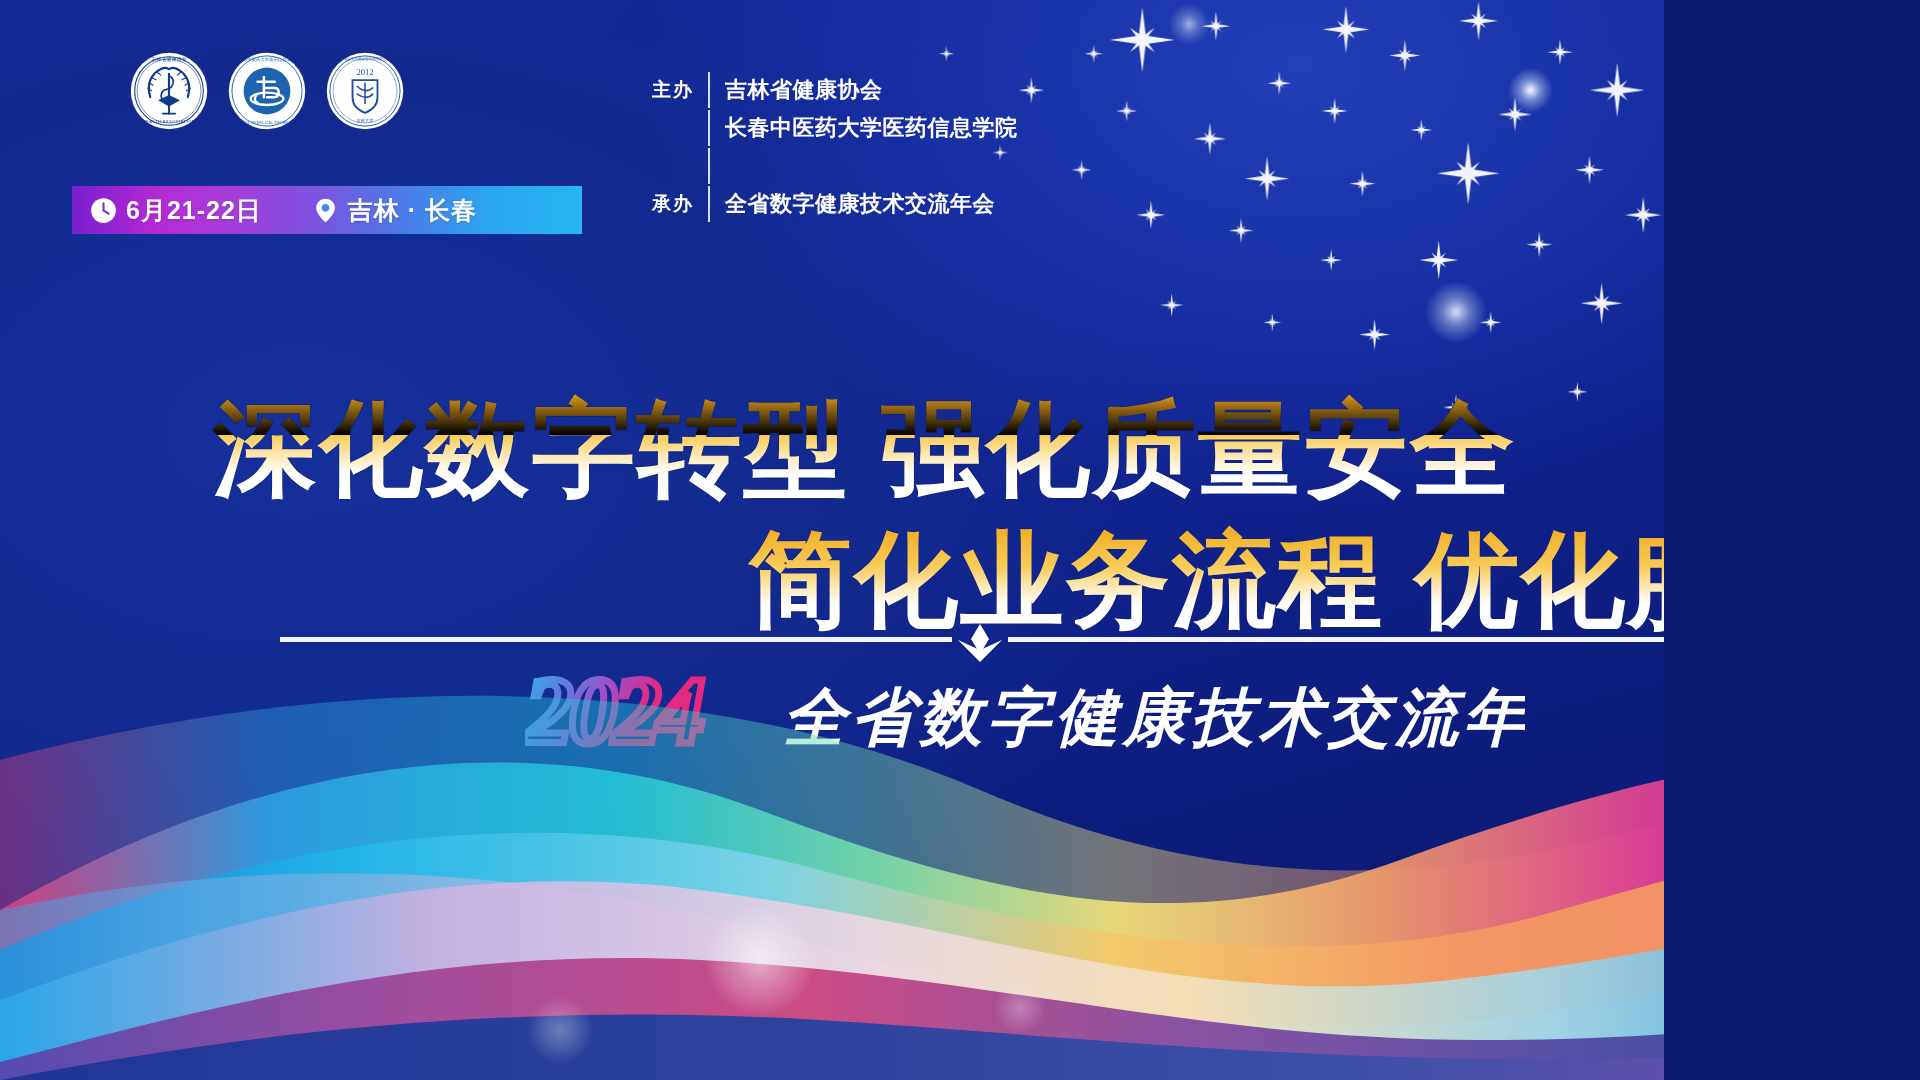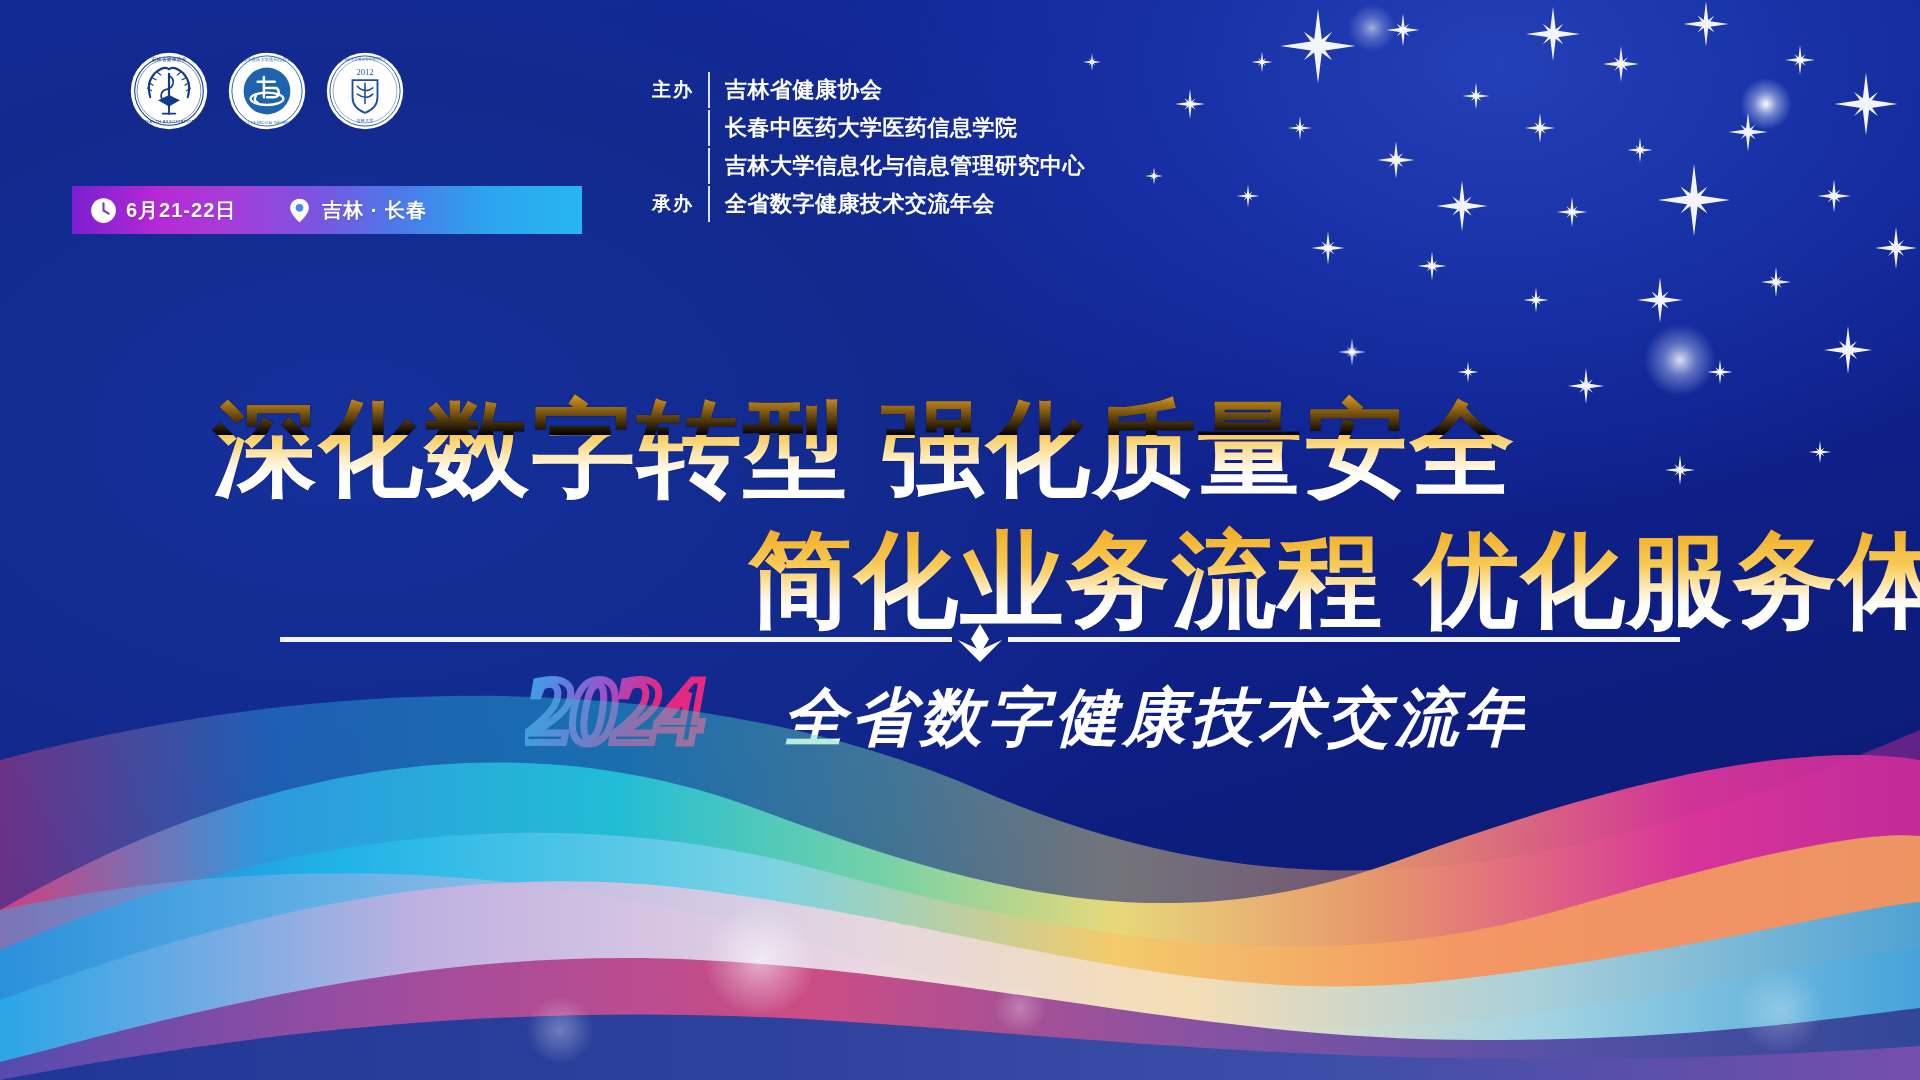--- a/index.html
+++ b/index.html
@@ -3,42 +3,42 @@
 <meta charset="utf-8">
 <title>2024 全省数字健康技术交流年会</title>
 <style>
   html,body{margin:0;padding:0;background:#0a1a6e;}
   *{box-sizing:border-box;}
   body{
     font-family:"Liberation Sans","DejaVu Sans",sans-serif;
     width:1920px;height:1080px;overflow:hidden;
   }
   #banner{
-    position:relative;width:1920px;height:1080px;overflow:hidden;
+    position:relative;width:1664px;height:1080px;overflow:hidden;
     background:
       radial-gradient(ellipse 900px 620px at 78% 6%, #2440b8 0%, #1730a4 38%, rgba(17,42,150,0) 72%),
       radial-gradient(ellipse 1200px 760px at 18% 40%, #15309c 0%, #122a8e 45%, rgba(15,36,125,0) 78%),
       linear-gradient(165deg,#112a9a 0%,#12259a 30%,#0e1f86 62%,#0b1868 100%);
   }
   
   #stars{position:absolute;inset:0;pointer-events:none;}
   
   #waves{position:absolute;left:0;right:0;bottom:0;height:470px;}
   
   .logo-row{position:absolute;left:130px;top:52px;display:flex;gap:20px;align-items:center;}
   .logo{width:78px;height:78px;border-radius:50%;display:block;}
   
   .datebar{
     position:absolute;left:72px;top:186px;width:510px;height:48px;
     background:linear-gradient(90deg,#7a1fd0 0%,#b52ad4 17%,#a83cd9 30%,#7b54e0 48%,#4a7ce8 65%,#2ba5ef 82%,#26b6f2 100%);
     display:flex;align-items:center;gap:10px;padding:0 18px;
   }
   .datebar .seg{display:flex;align-items:center;gap:9px;}
   .datebar .seg + .seg{margin-left:40px;}
-  .db-text{color:#fff;font-size:20px;font-weight:bold;letter-spacing:1px;white-space:nowrap;
+  .db-text{color:#fff;font-size:25px;font-weight:bold;letter-spacing:1px;white-space:nowrap;
            text-shadow:0 1px 2px rgba(0,0,0,.18);}
   .db-icon{width:27px;height:27px;flex:0 0 auto;display:block;}
   
   .orgs{position:absolute;left:600px;top:72px;display:flex;flex-direction:column;gap:2px;}
   .org-line{display:flex;align-items:center;height:36px;}
   .org-label{
     width:108px;text-align:right;padding-right:14px;color:#ffffff;
     font-size:19px;font-weight:bold;letter-spacing:2px;white-space:nowrap;
   }
   .org-rule{width:2px;align-self:stretch;background:#e8eefc;margin-right:15px;opacity:.92;}
@@ -179,21 +179,20 @@
       <span class="org-value">吉林省健康协会</span>
     </div>
     <div class="org-line">
       <span class="org-label"></span>
       <span class="org-rule"></span>
       <span class="org-value">长春中医药大学医药信息学院</span>
     </div>
     <div class="org-line">
       <span class="org-label"></span>
       <span class="org-rule"></span>
-      <span class="org-value">吉林大学信息化与信息管理研究中心</span>
     </div>
     <div class="org-line">
       <span class="org-label">承办</span>
       <span class="org-rule"></span>
       <span class="org-value">全省数字健康技术交流年会</span>
     </div>
   </div>
 
   <div class="headline">
     <svg class="hl-svg" width="1920" height="125" viewBox="0 0 1920 125">

